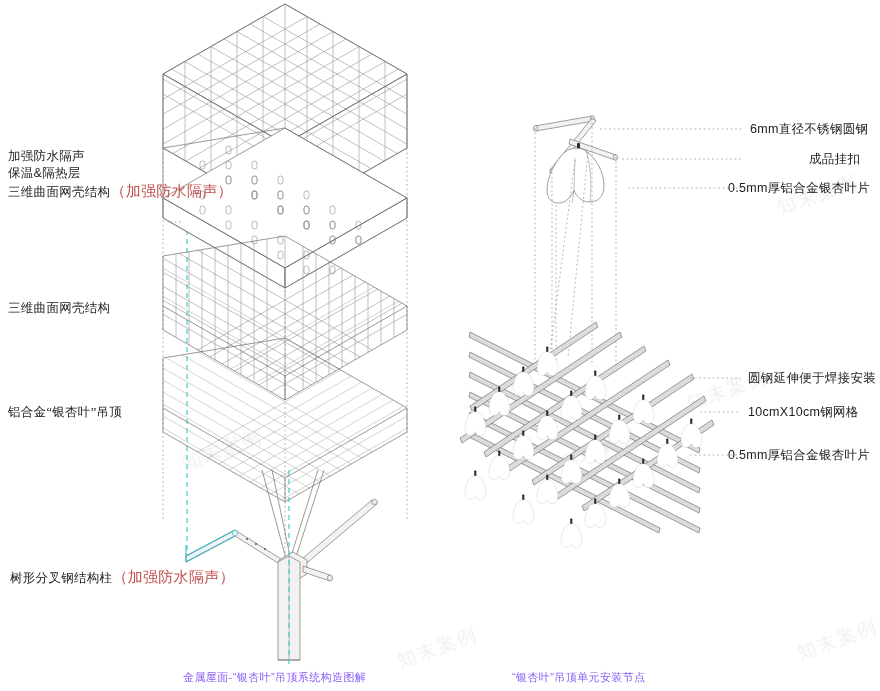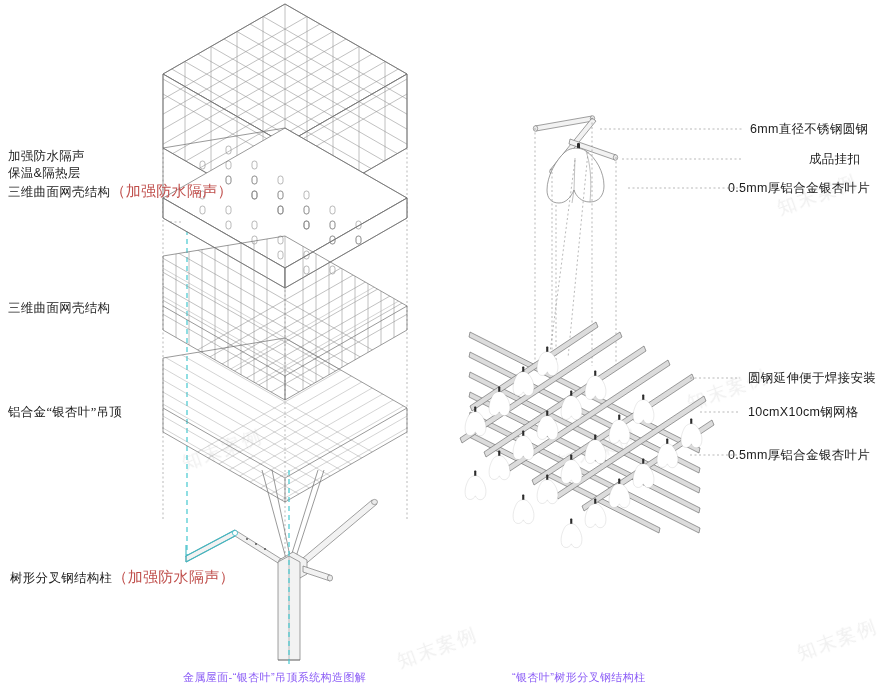--- a/index.html
+++ b/index.html
@@ -535,15 +535,15 @@
 
   <div class="lbl" style="left:750px; top:121px;text-align:center;">6mm直径不锈钢圆钢</div>
   <div class="lbl" style="left:809px; top:151px;">成品挂扣</div>
   <div class="lbl" style="left:728px; top:180px;">0.5mm厚铝合金银杏叶片</div>
 
   <div class="lbl" style="left:748px; top:370px;">圆钢延伸便于焊接安装</div>
   <div class="lbl" style="left:748px; top:404px;text-align:right;">10cmX10cm钢网格</div>
   <div class="lbl" style="left:728px; top:447px;">0.5mm厚铝合金银杏叶片</div>
 
   <div class="caption" style="left:183px; top:670px;">金属屋面-“银杏叶”吊顶系统构造图解</div>
-  <div class="caption" style="left:512px; top:670px;">“银杏叶”树形分叉钢结构柱</div>
+  <div class="caption" style="left:512px; top:670px;">“银杏叶”吊顶单元安装节点</div>
 
 </div>
 
 </body></html>

